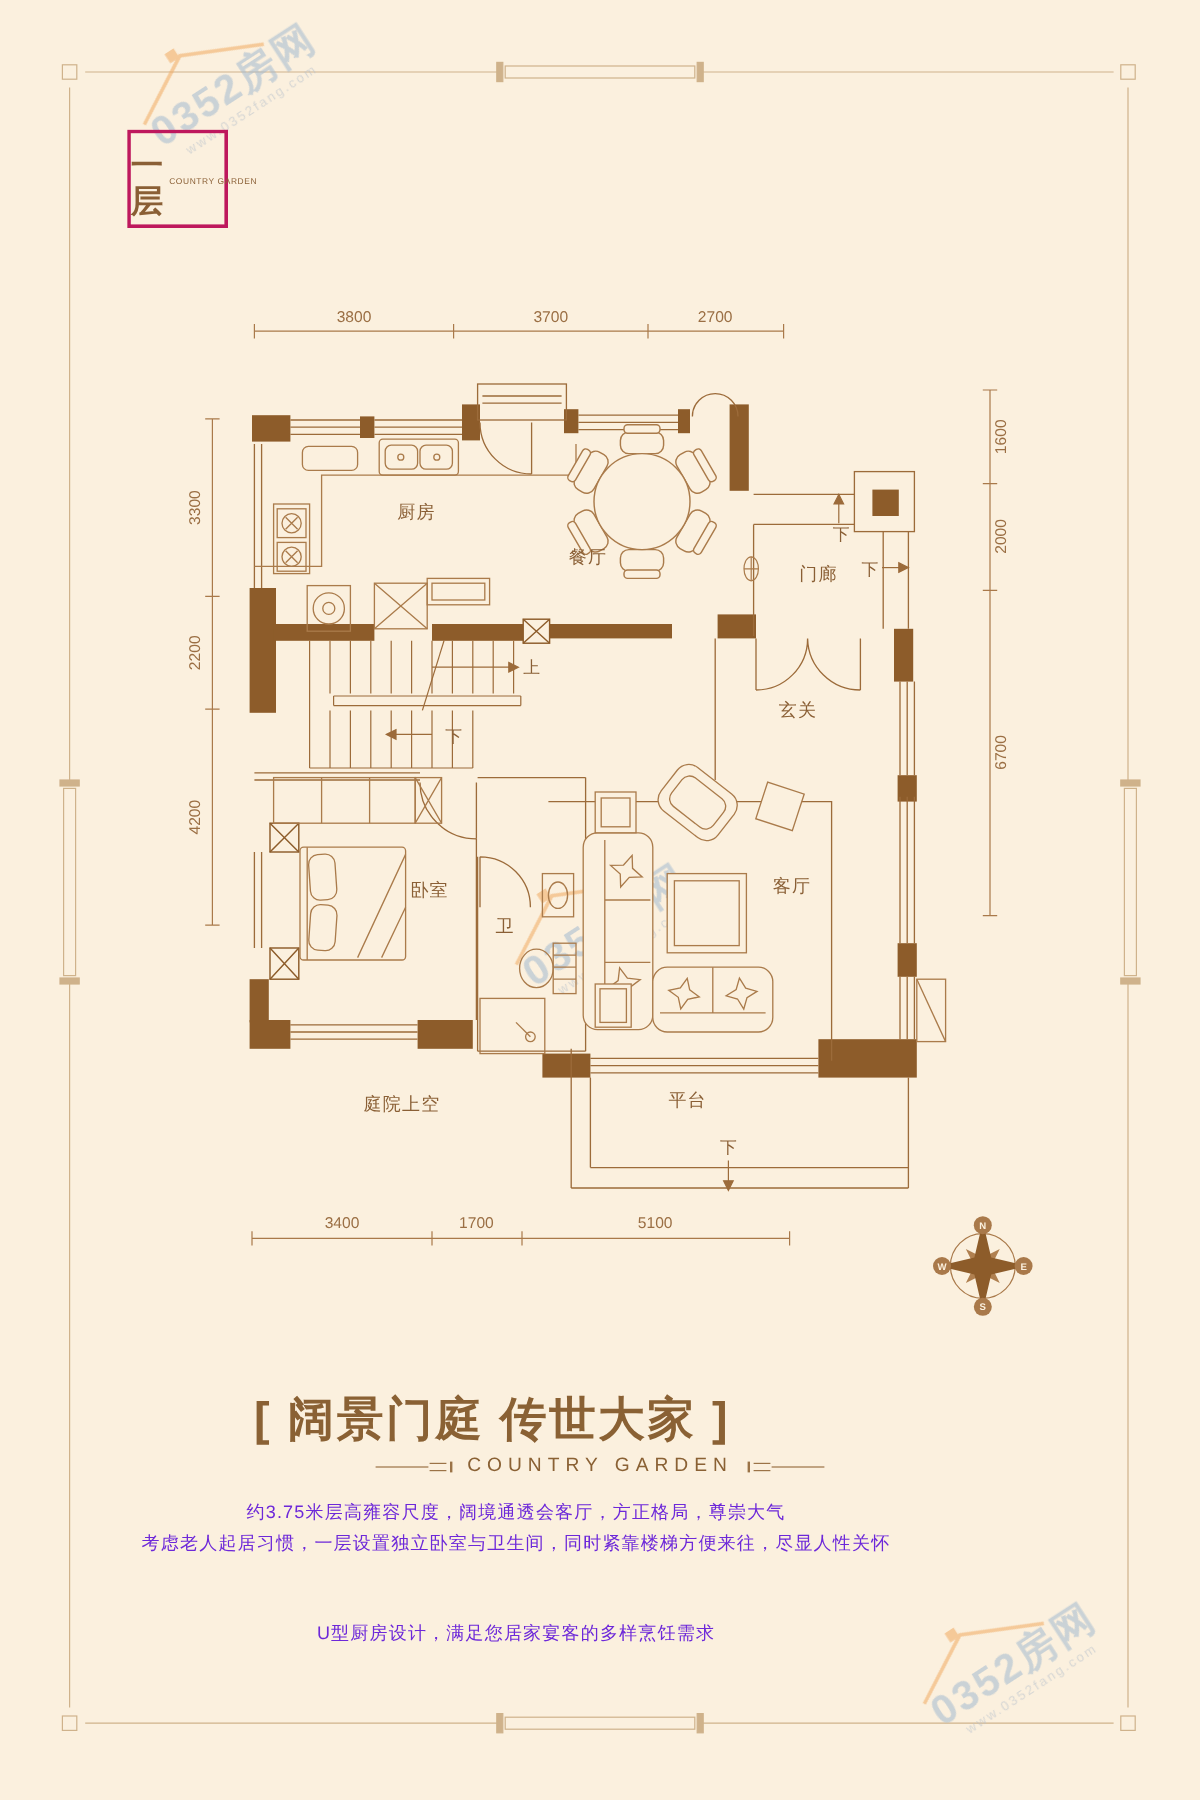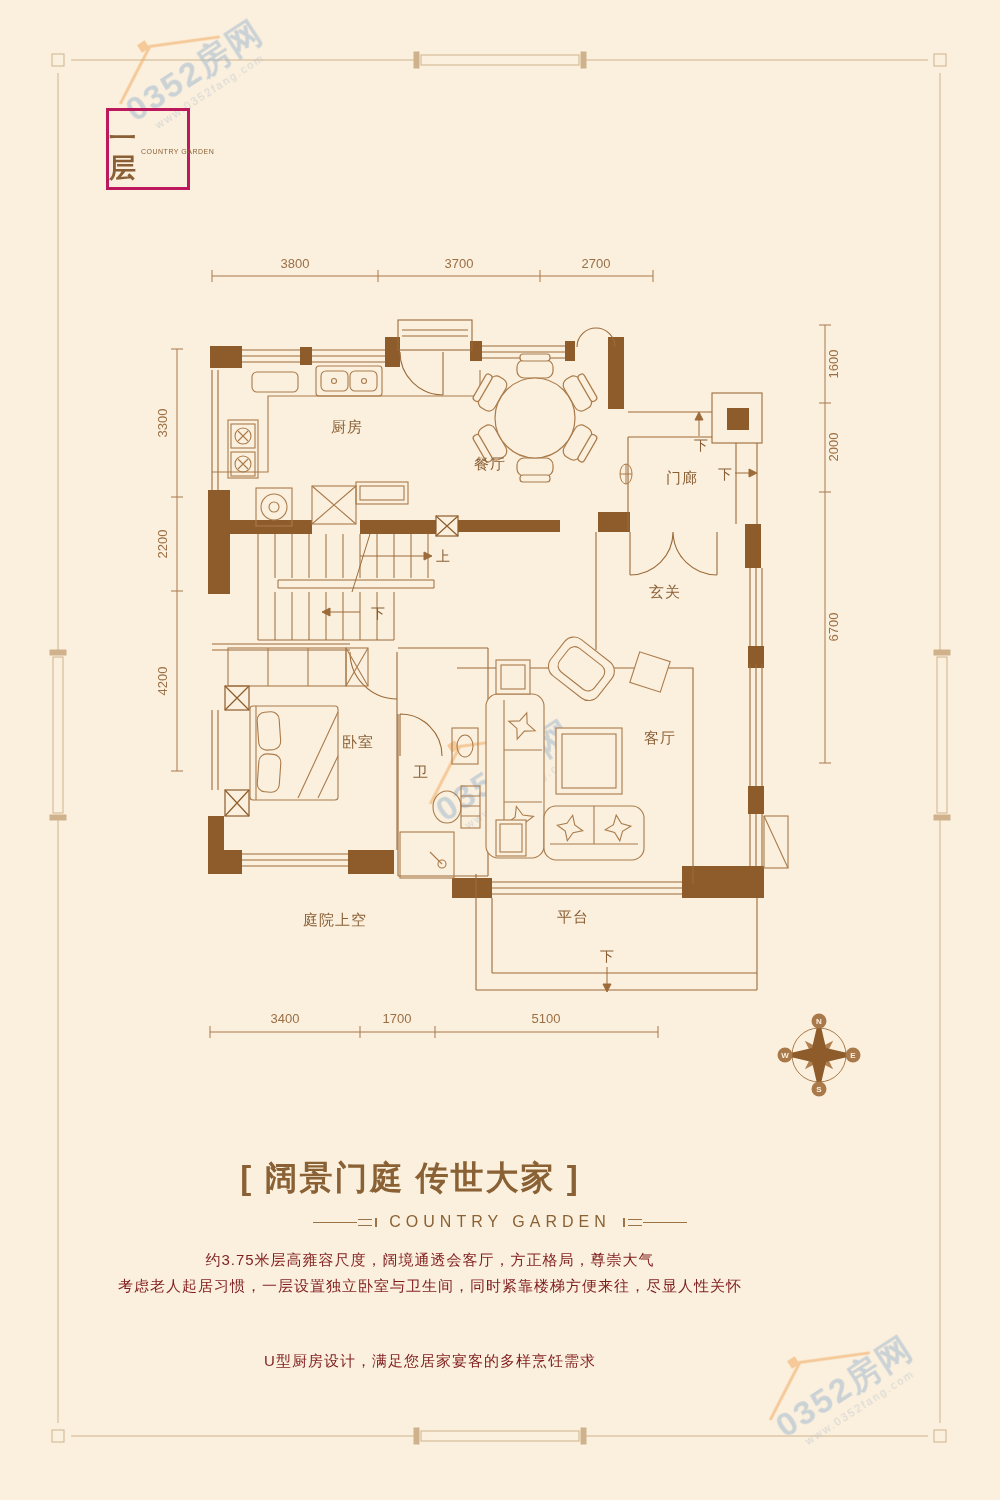--- a/index.html
+++ b/index.html
@@ -9,28 +9,28 @@
   
   .logo{left:106px;top:108px;width:84px;height:82px;border:3px solid #be185d;
         display:flex;flex-direction:row;align-items:center;justify-content:flex-start;
         box-sizing:border-box;background:transparent;}
   .logo-floor{font-size:27px;font-weight:bold;color:#8a5f35;letter-spacing:5px;
         margin-top:8px;line-height:30px;}
   .logo-band{width:72px;height:7px;margin-top:4px;background:#2b1d10;
         background-image:repeating-linear-gradient(90deg,#2b1d10 0 6px,#7a5a33 6px 8px);}
   .logo-brand{font-size:7px;color:#8a5f35;letter-spacing:0.5px;margin-top:4px;white-space:nowrap;}
   
-  .title{left:0;top:1156px;width:820px;text-align:center;font-size:33px;font-weight:bold;
+  .title{left:0;top:1156px;width:820px;text-align:center;font-size:39px;font-weight:bold;
          color:#8a6134;letter-spacing:2px;}
   .subtitle-row{left:0;top:1213px;width:1000px;display:flex;align-items:center;justify-content:center;}
   .sub-line{width:44px;height:1px;background:#9b7347;}
   .sub-dbl{width:14px;height:5px;border-top:1px solid #9b7347;border-bottom:1px solid #9b7347;margin:0 1px;}
   .sub-bar{width:2px;height:9px;background:#9b7347;margin:0 2px;}
   .subtitle{font-size:16px;color:#8a6134;letter-spacing:5px;margin:0 10px;white-space:nowrap;}
-  .desc{left:0;width:860px;text-align:center;font-size:15px;color:#7f1d1d;letter-spacing:1px;white-space:nowrap;}
+  .desc{left:0;width:860px;text-align:center;font-size:15px;color:#6d28d9;letter-spacing:1px;white-space:nowrap;}
   svg text{user-select:none;}
   .dim{font-size:13px;fill:#9b6f44;}
   .room{font-size:15px;fill:#8a5f35;letter-spacing:1px;}
   .small-cn{font-size:14px;fill:#8a5f35;}
   .wm-big{font-size:34px;font-weight:bold;fill:#a3bacf;letter-spacing:2px;}
   .wm-url{font-size:11px;fill:#b9c2cc;letter-spacing:2px;}
   .cmp{font-size:8px;font-weight:bold;fill:#fbf0de;}
 </style>
 </head>
 <body>

